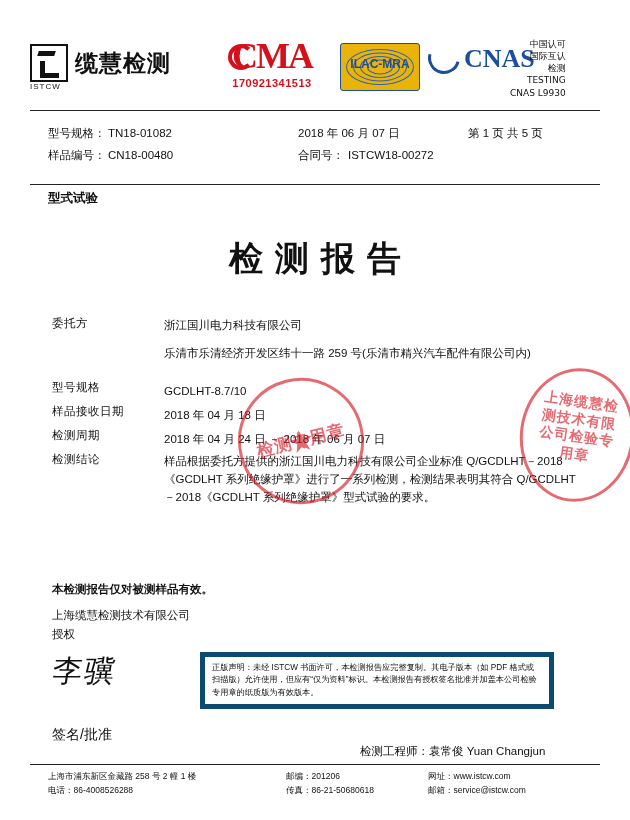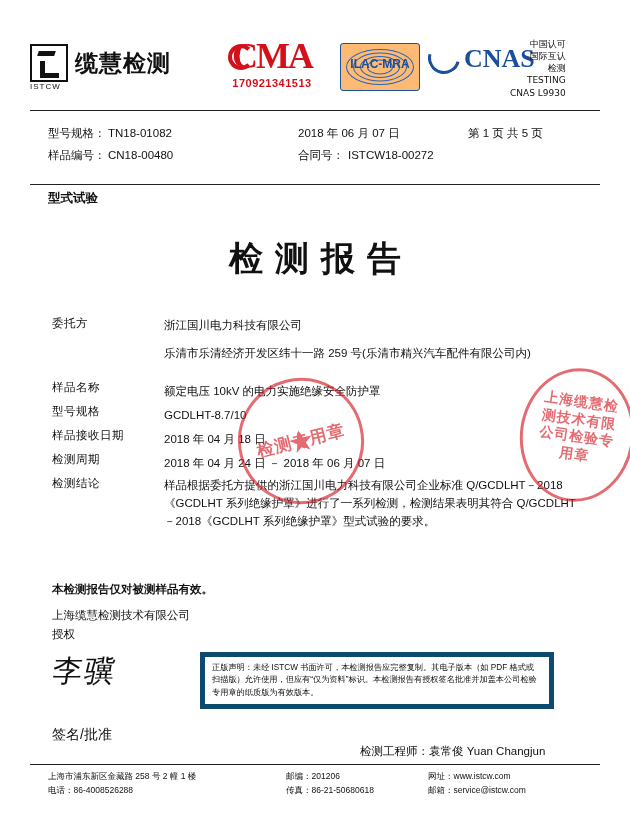--- a/index.html
+++ b/index.html
@@ -117,21 +117,21 @@
 
   .logo-ilac {
     position: absolute;
     left: 310px;
     top: 5px;
     width: 78px;
     height: 46px;
     border: 1px solid #1b4f9c;
     border-radius: 3px;
     overflow: hidden;
-    background: #fdba74;
+    background: #eab308;
   }
   .logo-ilac .rings {
     position: absolute;
     left: 4px; top: 4px;
     width: 70px; height: 38px;
   }
   .logo-ilac .rings span {
     position: absolute;
     border: 1px solid #2a63b5;
     border-radius: 50%;
@@ -480,24 +480,20 @@
   <div class="doc-title">检测报告</div>
 
   <div class="fields">
     <div class="field">
       <span class="lbl">委托方</span>
       <div class="val">浙江国川电力科技有限公司</div>
     </div>
     <div class="client-addr">乐清市乐清经济开发区纬十一路 259 号(乐清市精兴汽车配件有限公司内)</div>
 
     <div class="field spaced">
-      <span class="lbl">样品名称</span>
-      <div class="val">额定电压 10kV 的电力实施绝缘安全防护罩</div>
-    </div>
-    <div class="field spaced">
       <span class="lbl">型号规格</span>
       <div class="val">GCDLHT-8.7/10</div>
     </div>
     <div class="field spaced">
       <span class="lbl">样品接收日期</span>
       <div class="val">2018 年 04 月 18 日</div>
     </div>
     <div class="field spaced">
       <span class="lbl">检测周期</span>
       <div class="val">2018 年 04 月 24 日 － 2018 年 06 月 07 日</div>

